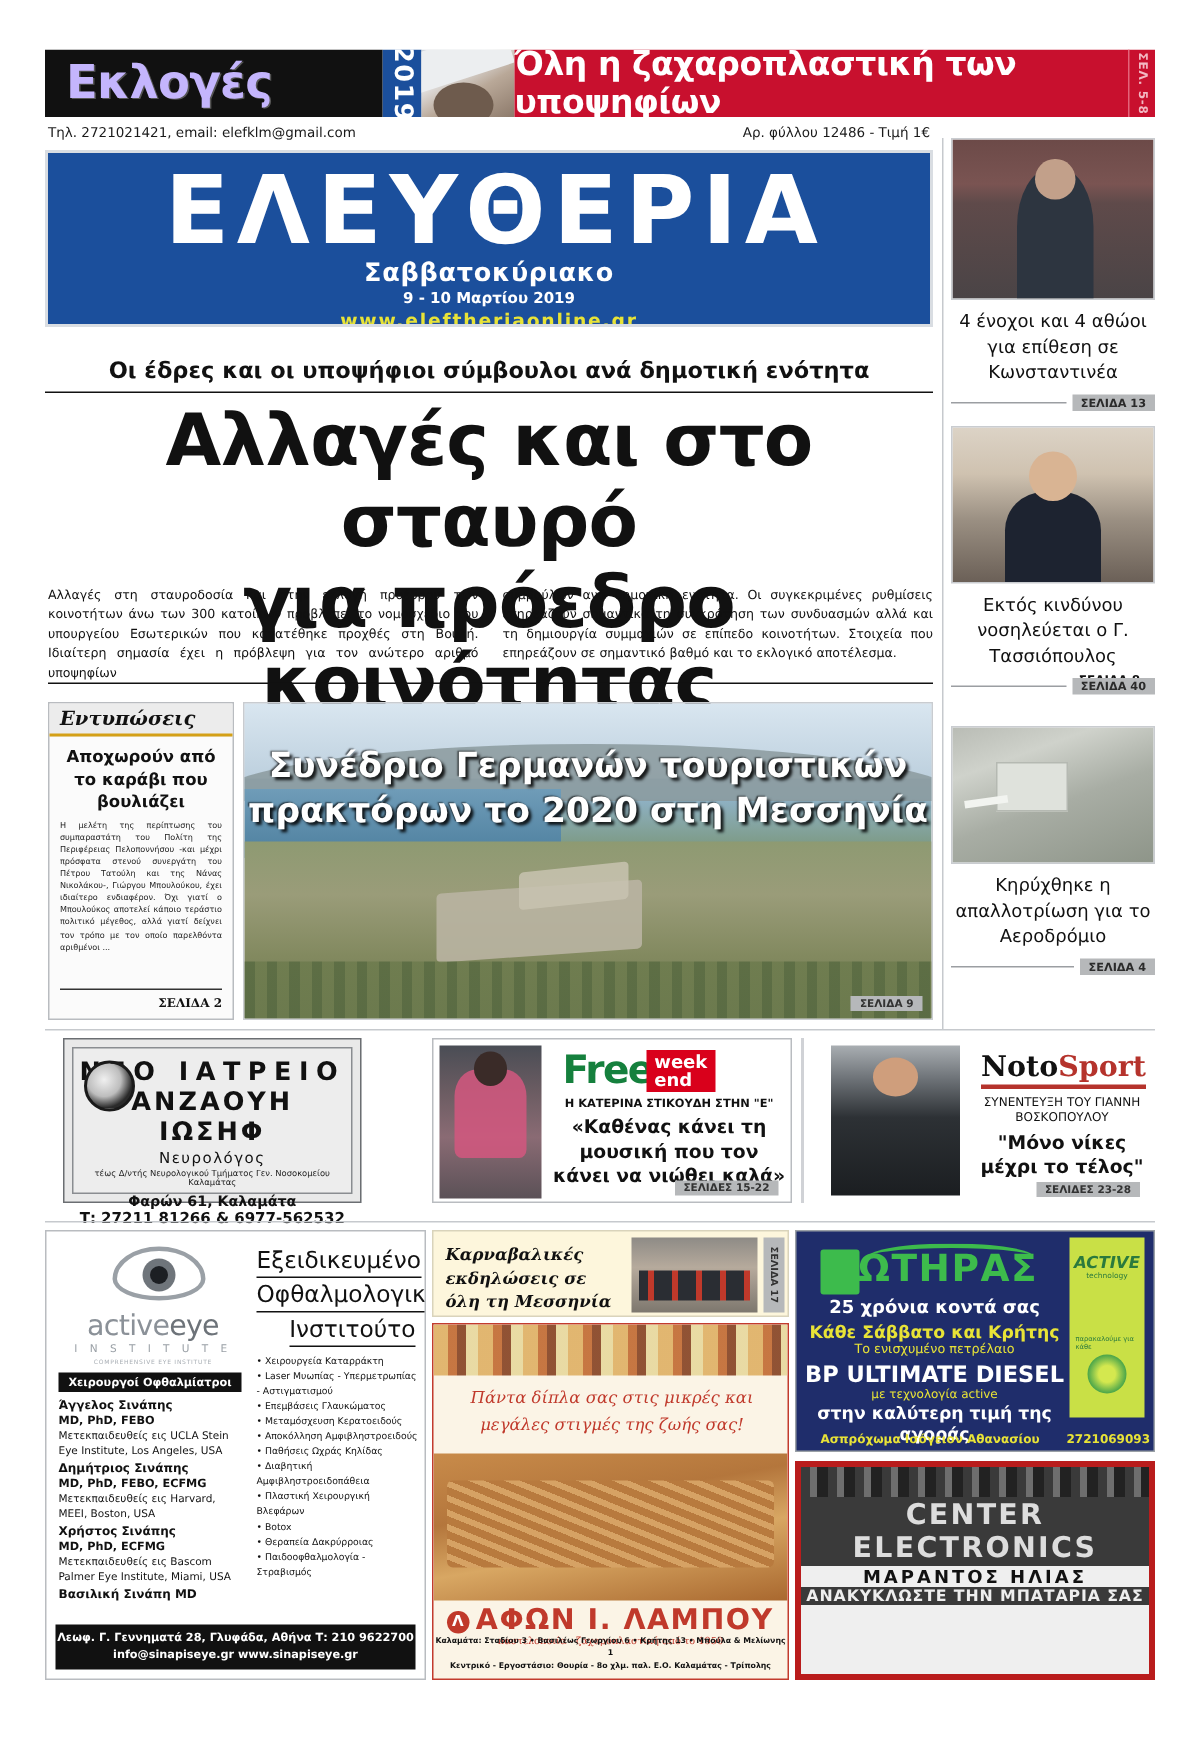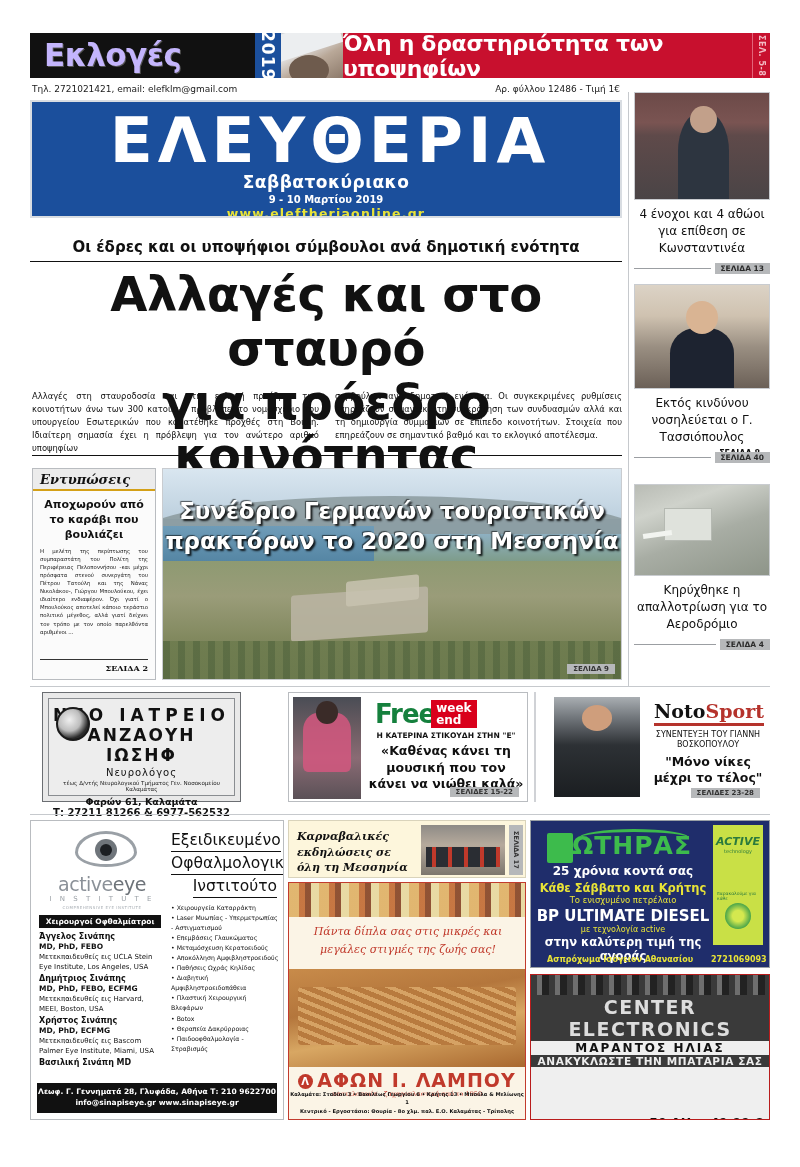--- a/index.html
+++ b/index.html
@@ -356,21 +356,21 @@
     width:26px; height:26px; border-radius:50%;
     background: radial-gradient(circle, #d4e84f 30%, #4aa54a 70%); }
   .so-bp-t { position:absolute; left:4px; bottom:44px; font-size:4.5px; color:#2b7a3d; }
   .so-foot { position:absolute; left:4px; bottom:3px; width:170px; text-align:center;
     color:#e8e337; font-size:8px; font-weight:bold; }
   .so-tel { position:absolute; right:6px; bottom:3px; width:52px; text-align:center;
     color:#e8e337; font-size:8px; font-weight:bold; }
 
   .ad-center {
     position:absolute; left:530px; top:974px; width:240px; height:146px;
-    border:1px solid #b91c1c; background:#efefef; overflow:hidden;
+    border:4px solid #b91c1c; background:#efefef; overflow:hidden;
   }
   .ce-top { height:20px; background: repeating-linear-gradient(90deg,#3a3a3a 0 6px,#6e6e6e 6px 11px,#222 11px 18px); }
   .ce-title { background:#3a3a3a; color:#ddd; text-align:center; font-weight:bold;
     font-size:19px; letter-spacing:1.5px; padding:1px 0; }
   .ce-name { background:#efefef; text-align:center; font-weight:bold; font-size:12px;
     letter-spacing:2px; color:#111; }
   .ce-recycle { background:#3a3a3a; color:#eee; text-align:center; font-weight:bold;
     font-size:10.5px; letter-spacing:.6px; }
   .ce-body { position:relative; height:58px;margin-top:44px; }
   .ce-left { position:absolute; left:6px; top:4px; font-weight:bold; font-size:14.5px;
@@ -389,21 +389,21 @@
 
   <div class="promo">
     <div class="promo-black">
       <span class="promo-black-txt">Εκλογές</span>
     </div>
     <div class="promo-year">
       <span>2019</span>
     </div>
     <div class="promo-photo"></div>
     <div class="promo-red">
-      <span class="promo-red-txt">Όλη η δραστηριότητα των υποψηφίων</span>
+      <span class="promo-red-txt">Όλη η ζαχαροπλαστική των υποψηφίων</span>
     </div>
     <div class="promo-sel">
       <span>ΣΕΛ. 5-8</span>
     </div>
   </div>
 
   <div class="contact">Τηλ. 2721021421, email: elefklm@gmail.com</div>
   <div class="issue">Αρ. φύλλου 12486  -  Τιμή 1€</div>
 
   <div class="masthead">

